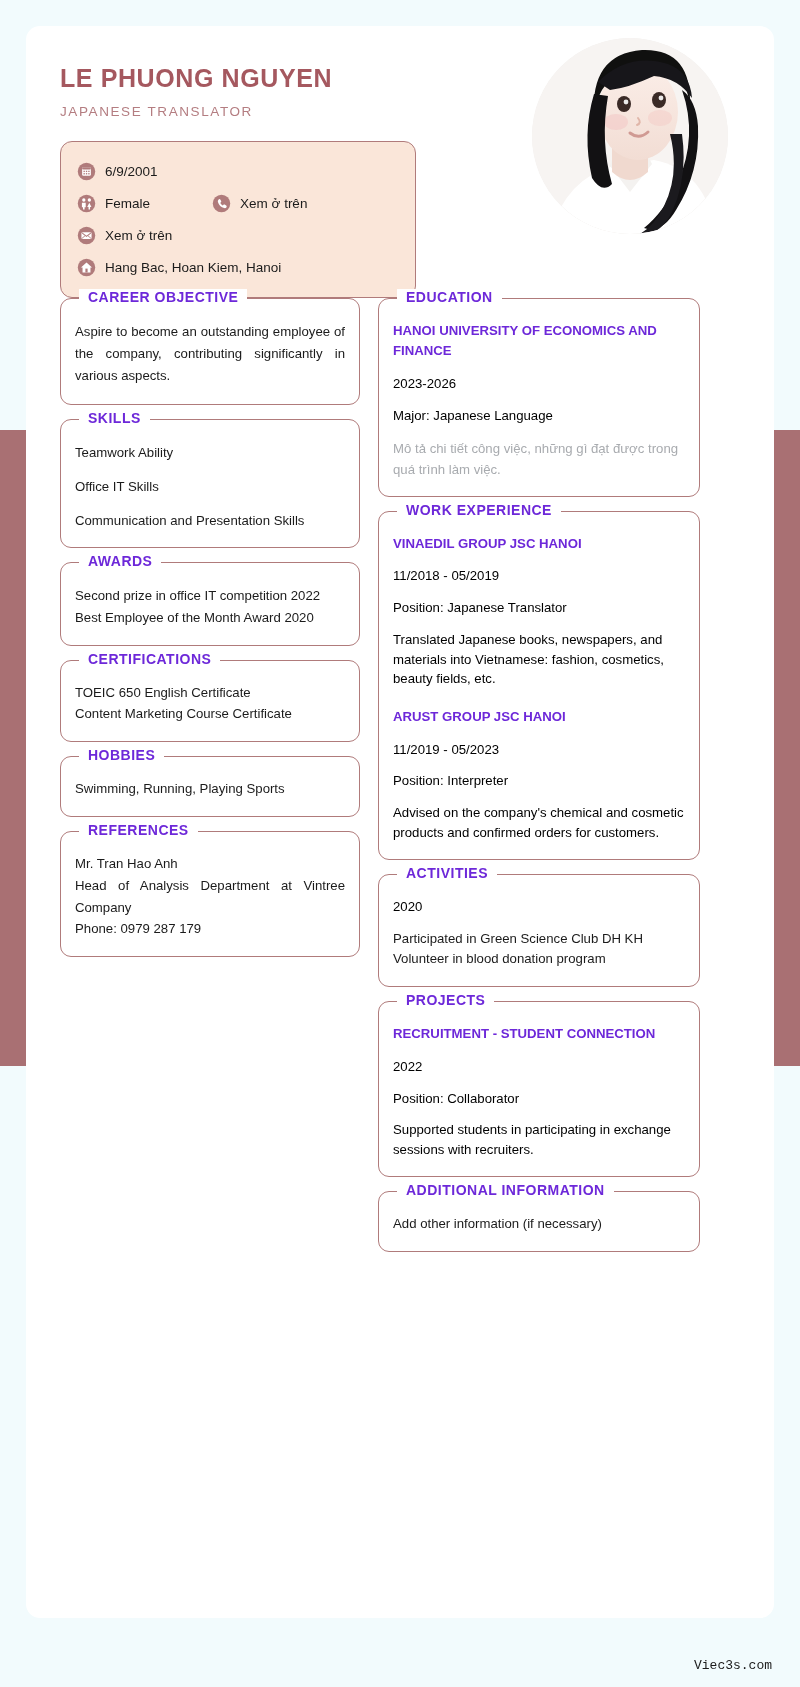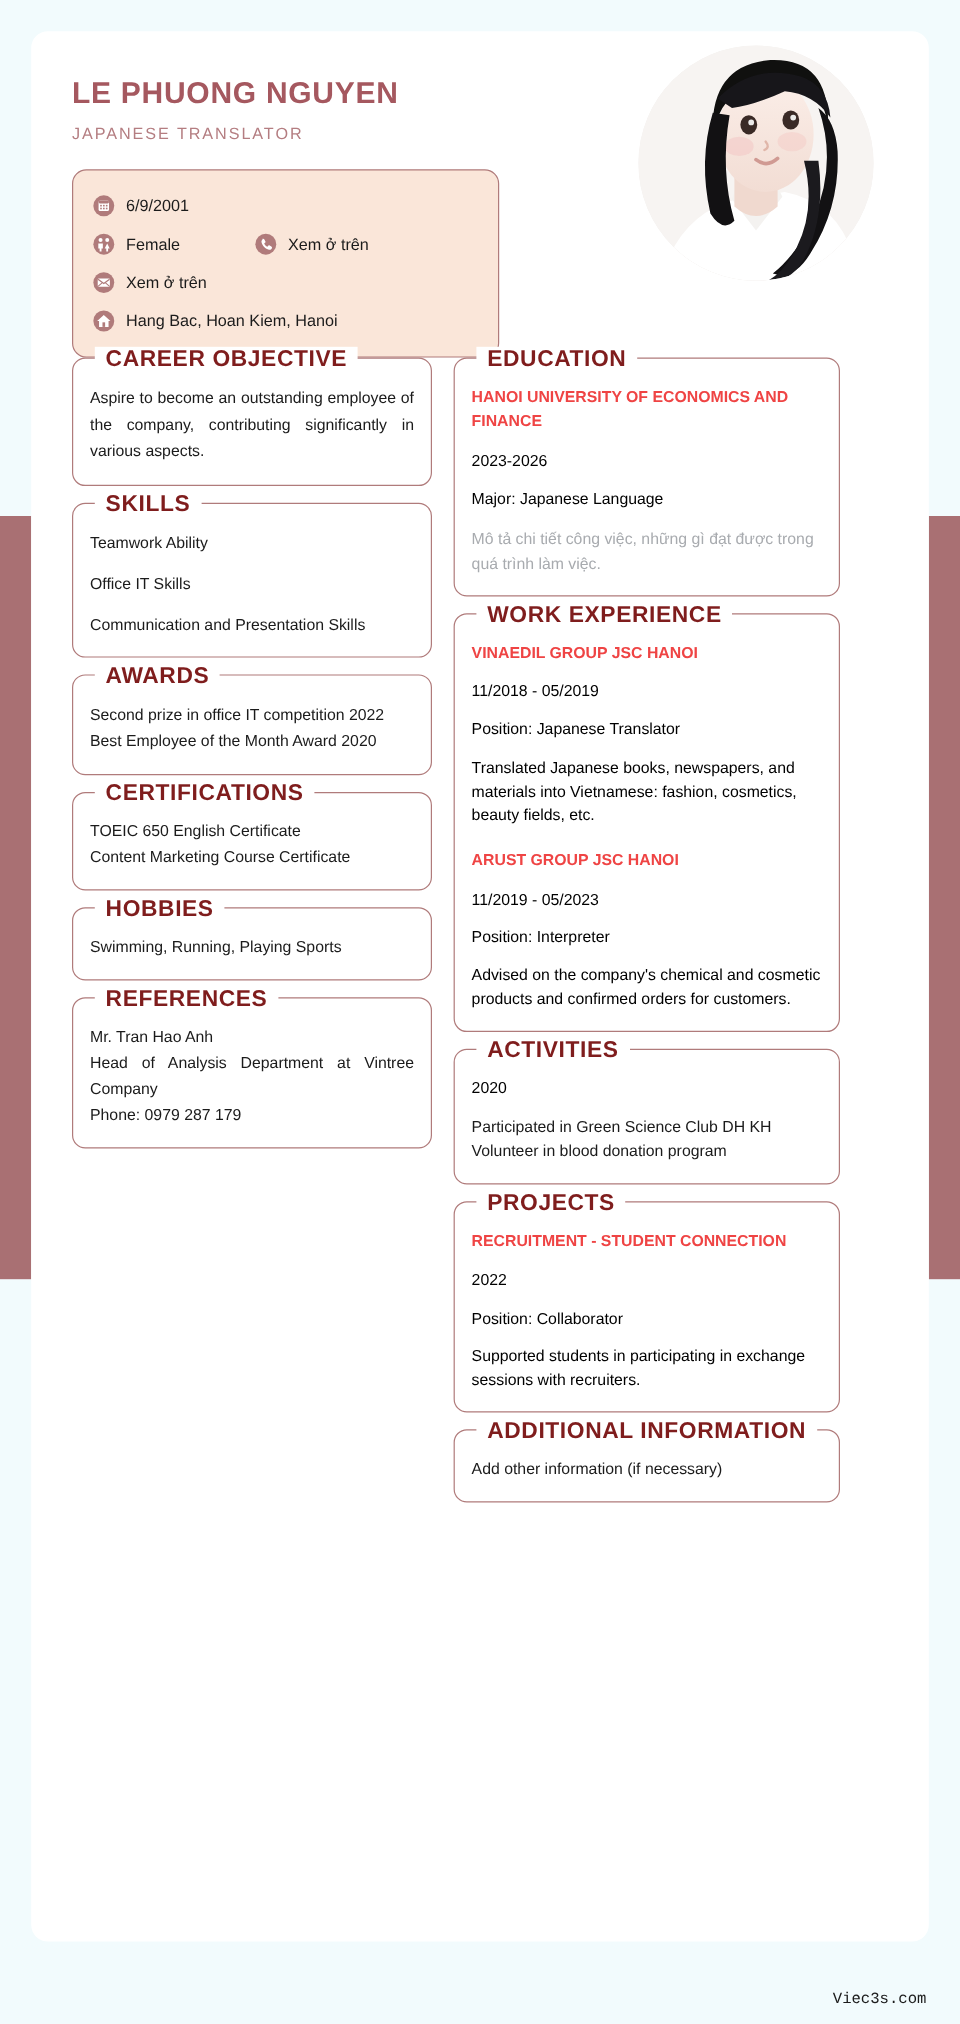--- a/index.html
+++ b/index.html
@@ -110,38 +110,38 @@
     border-radius: 11px;
     margin-bottom: 14px;
     padding: 22px 14px 16px 14px;
   }
   .section > .legend {
     position: absolute;
     top: -10px;
     left: 18px;
     background: #ffffff;
     padding: 0 9px;
-    font-size: 19px;
+    font-size: 14px;
     font-weight: bold;
     letter-spacing: .5px;
-    color: #7f1d1d;
+    color: #6d28d9;
     white-space: nowrap;
   }
 
   .body-text {
     font-size: 13.2px;
     line-height: 1.68;
     color: #1b1b1b;
   }
   .body-text.justify { text-align: justify; }
   .entry-title {
     font-size: 13.2px;
     font-weight: bold;
     line-height: 1.55;
-    color: #ef4444;
+    color: #6d28d9;
     margin-bottom: 12px;
   }
   .entry-line {
     font-size: 13.2px;
     line-height: 1.5;
     color: #000000;
     margin-bottom: 12px;
   }
   .entry-line:last-child { margin-bottom: 0; }
   .muted {

